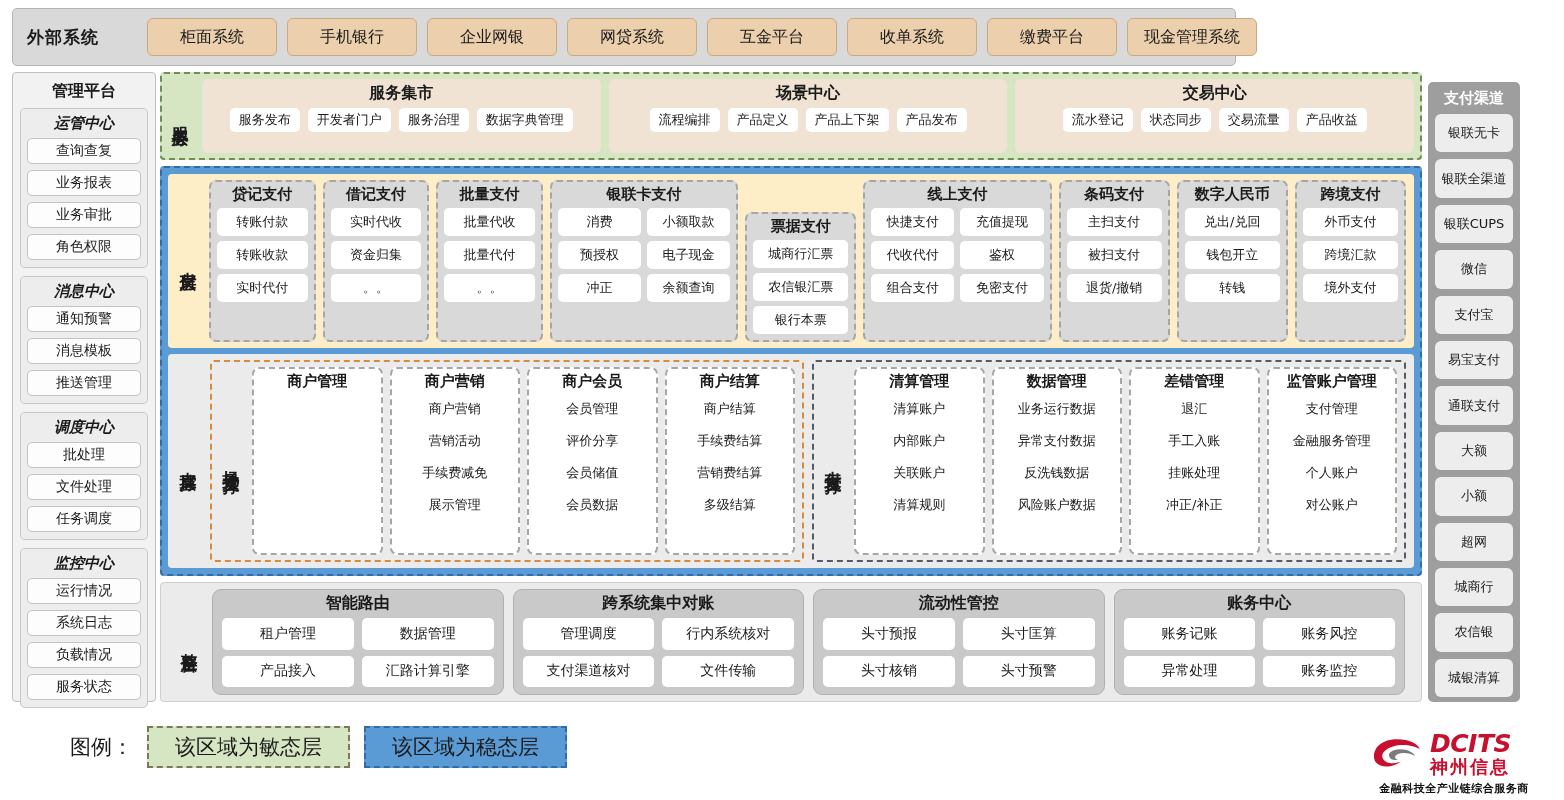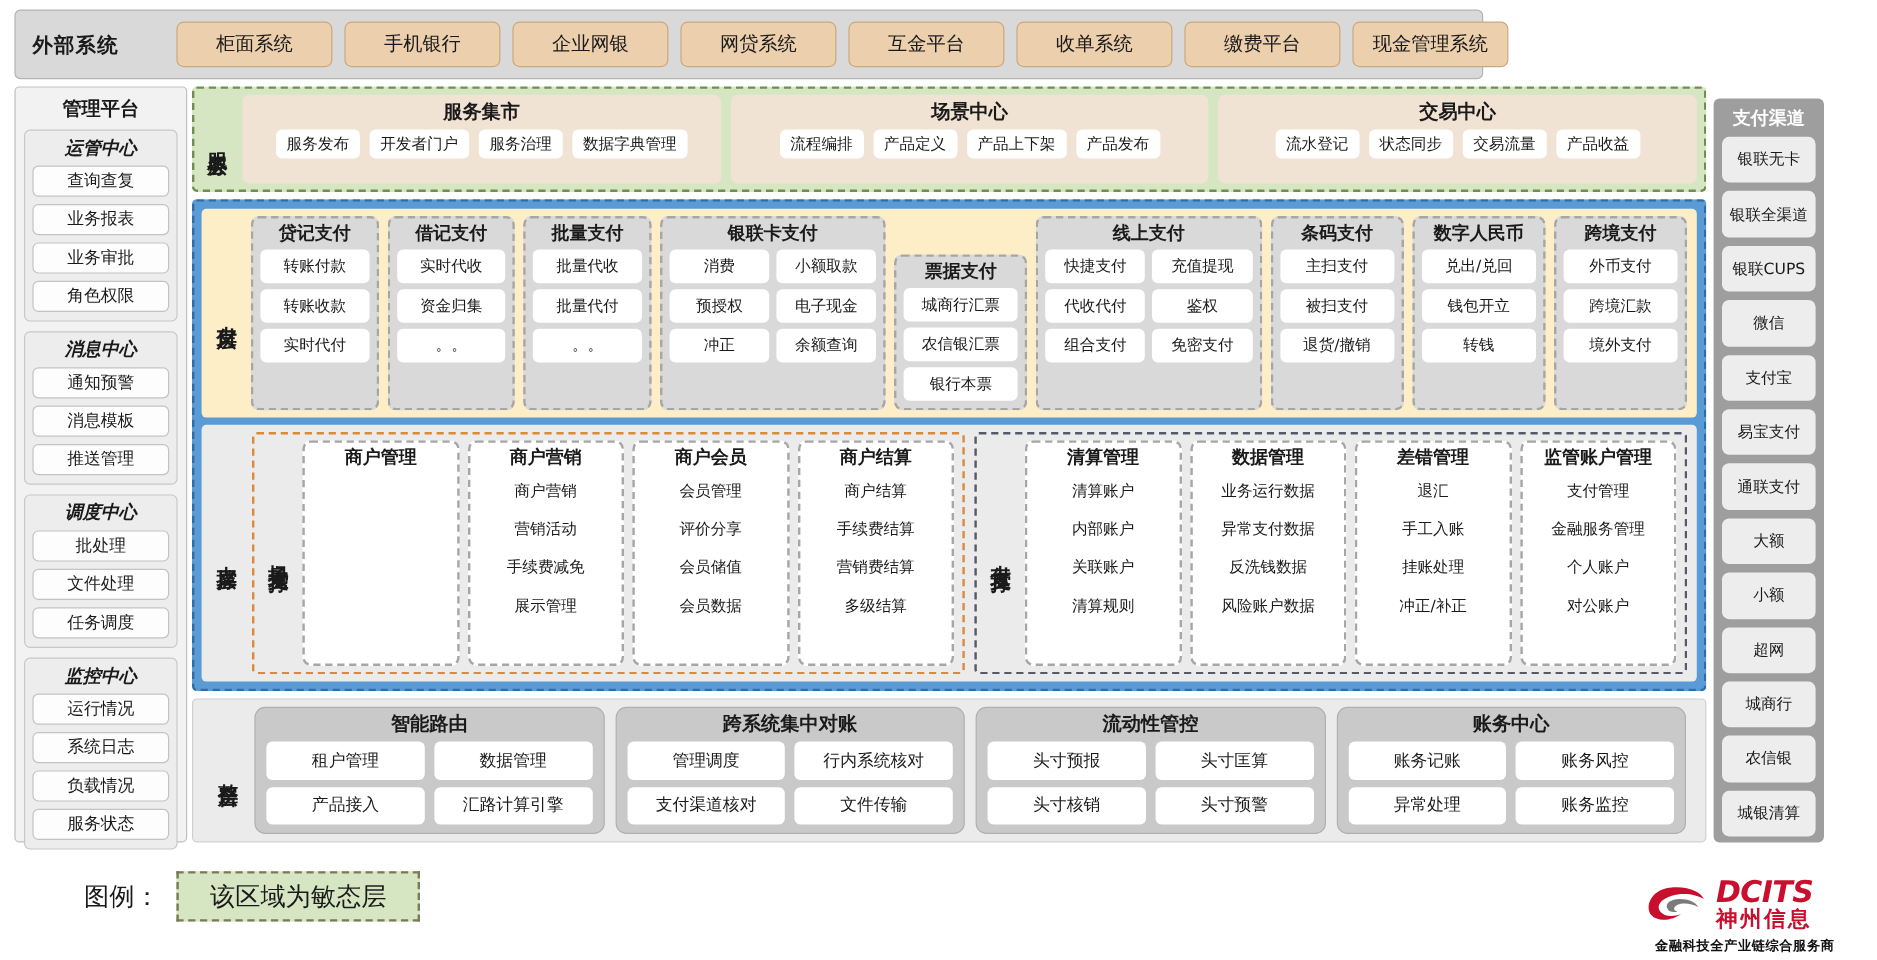--- a/index.html
+++ b/index.html
@@ -553,20 +553,21 @@
         <div class="chan-item">超网</div>
         <div class="chan-item">城商行</div>
         <div class="chan-item">农信银</div>
         <div class="chan-item">城银清算</div>
       </div>
   </div>
 
   <div class="legend">
     <div class="legend-label">图例：</div>
     <div class="legend-box agile">该区域为敏态层</div>
+    <div class="legend-box stable-l">该区域为稳态层</div>
   </div>
 
   <div class="logo">
     <div class="logo-row">
       <svg class="logo-mark" viewBox="0 0 60 42">
         <path d="M8 30 C2 22 8 8 24 6 C40 4 52 10 54 16 C48 12 36 10 26 13 C16 16 12 22 16 27 C19 31 27 32 34 29 C28 34 14 37 8 30 Z" fill="#c8102e"></path>
         <path d="M22 24 C20 20 25 16 33 16 C41 16 47 19 49 23 C44 20 36 19 31 21 C27 23 27 26 31 27 C27 28 23 27 22 24 Z" fill="#7b7b7b"></path>
       </svg>
       <div class="logo-words">
         <div class="logo-en">DCITS</div>

